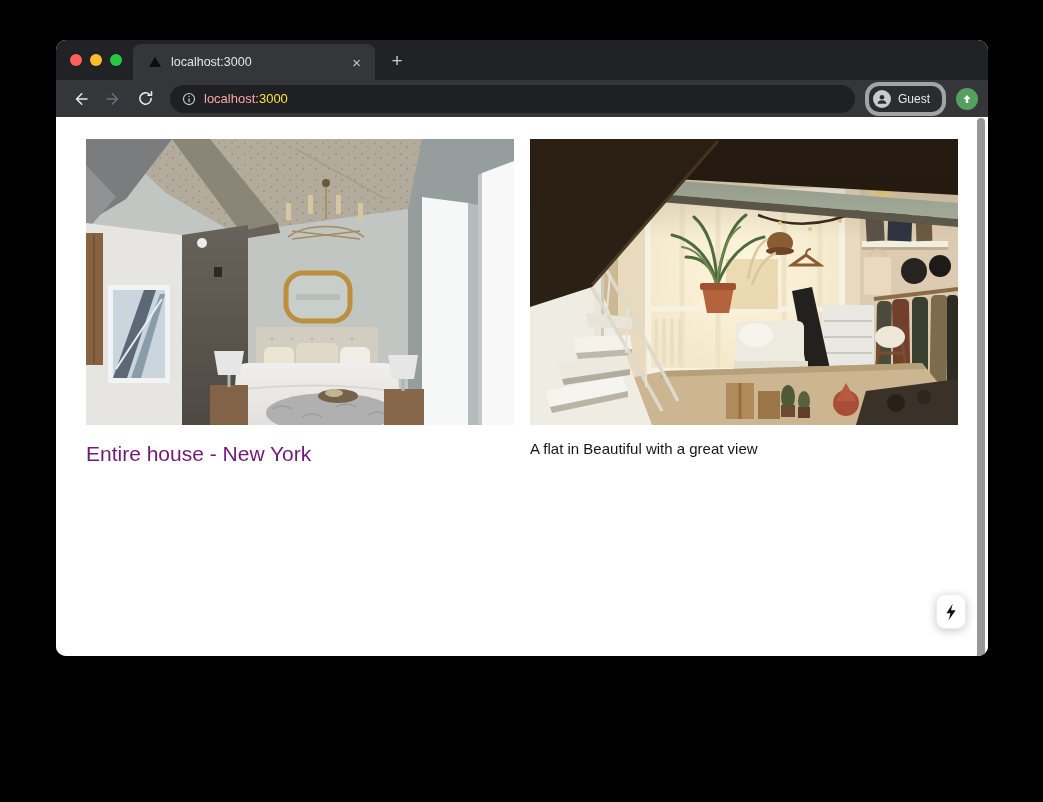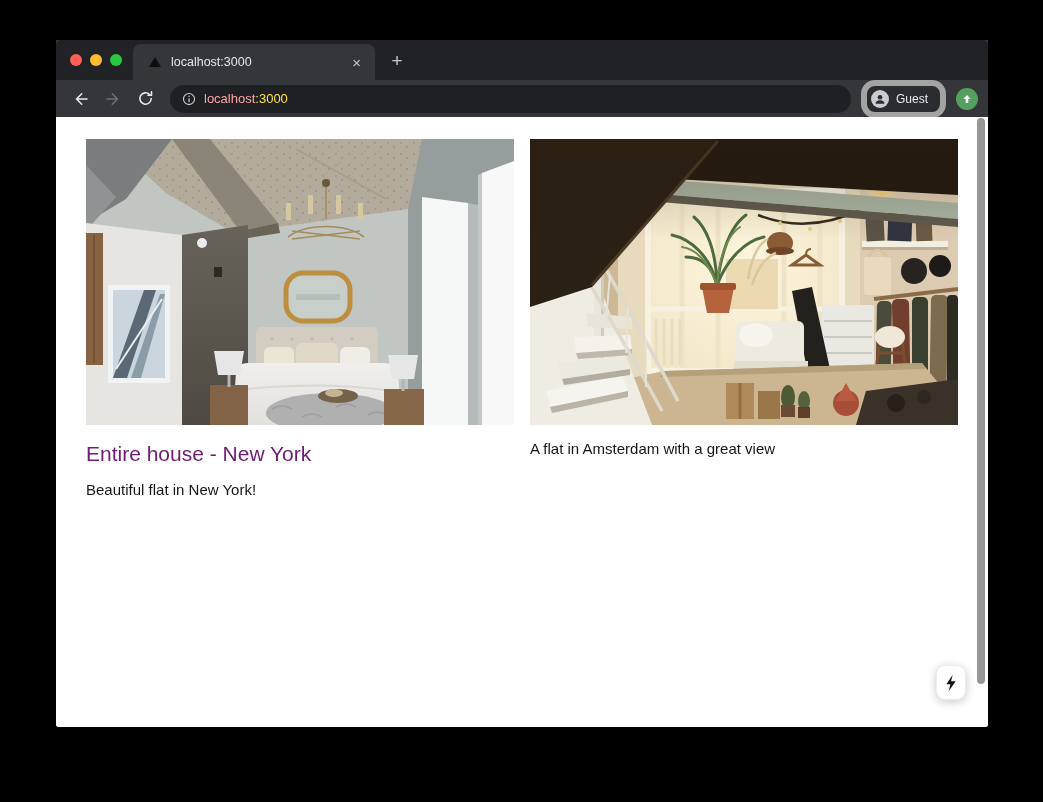--- a/index.html
+++ b/index.html
@@ -1,38 +1,38 @@
 <!DOCTYPE html>
 <html><head>
 <meta charset="utf-8">
 <style>
   html,body{margin:0;padding:0;background:#000;width:1043px;height:802px;overflow:hidden;
     font-family:"Liberation Sans","DejaVu Sans",sans-serif;-webkit-font-smoothing:antialiased;}
-  .window{position:absolute;left:56px;top:40px;width:932px;height:687px;border-radius:3px;
+  .window{position:absolute;left:56px;top:40px;width:932px;height:616px;border-radius:10px;
     overflow:hidden;background:#fff;box-shadow:0 8px 40px rgba(0,0,0,.6);display:flex;flex-direction:column;}
   
   .tabbar{position:relative;height:40px;background:#212226;flex:0 0 auto;}
   .lights{position:absolute;left:14px;top:14px;display:flex;gap:8px;}
   .light{width:12px;height:12px;border-radius:50%;}
   .tab{position:absolute;left:77px;top:4px;width:242px;height:36px;background:#35363a;
     border-radius:8px 8px 0 0;display:flex;align-items:center;padding:0 10px 0 16px;box-sizing:border-box;}
   .favicon{width:0;height:0;border-left:6px solid transparent;border-right:6px solid transparent;
     border-bottom:10px solid #0d0d0f;margin-right:10px;flex:0 0 auto;}
   .tab-title{color:#e3e5e8;font-size:12.5px;flex:1;white-space:nowrap;overflow:hidden;}
   .tab-close{color:#c3c5c9;font-size:15px;line-height:1;padding:2px 4px;border-radius:4px;cursor:default;}
   .newtab{position:absolute;left:328px;top:8px;width:26px;height:26px;color:#c7c9cd;font-size:19px;
     display:flex;align-items:center;justify-content:center;border-radius:50%;}
   
   .toolbar{height:37px;background:#35363a;display:flex;align-items:center;padding:0 10px;gap:2px;flex:0 0 auto;}
   .nav-btn{width:30px;height:28px;display:flex;align-items:center;justify-content:center;border-radius:50%;}
   .addr{flex:1;height:28px;background:#1f2023;border-radius:14px;margin:0 8px;display:flex;
     align-items:center;padding:0 12px;gap:8px;min-width:0;}
   .addr-text{font-size:13px;white-space:nowrap;}
   .host{color:#fca5a5}.port{color:#fde047}
-  .guest{height:26px;background:#2b2c30;border:6px solid #a3a3a3;border-radius:14px;display:flex;
+  .guest{height:26px;background:#2b2c30;border:4px solid #a3a3a3;border-radius:14px;display:flex;
     align-items:center;gap:7px;padding:0 12px 0 4px;margin-right:8px;}
   .avatar{width:18px;height:18px;border-radius:50%;background:#c9cbce;display:flex;align-items:center;justify-content:center;}
   .guest-label{color:#e8eaed;font-size:12px;}
   .update{width:22px;height:22px;border-radius:50%;background:#55a05e;display:flex;align-items:center;justify-content:center;}
   
   .content{flex:1;background:#fff;position:relative;padding:22px 30px 0;box-sizing:border-box;}
   h1.heading{margin:0 0 19px;font-size:22px;font-weight:700;color:#111;letter-spacing:.1px;}
   .grid{display:grid;grid-template-columns:1fr 1fr;column-gap:16px;}
   .photo{height:286px;overflow:hidden;background:#ccc;}
   .photo svg{display:block;width:100%;height:100%;}
@@ -203,21 +203,20 @@
             <rect x="124" y="246" width="38" height="40" fill="#85654a"></rect>
             <rect x="298" y="250" width="40" height="36" fill="#8a6a4c"></rect>
             <polygon points="128,212 158,212 154,236 132,236" fill="#ebebec"></polygon>
             <line x1="143" y1="236" x2="143" y2="248" stroke="#b8b9ba" stroke-width="3"></line>
             <polygon points="302,216 332,216 328,240 306,240" fill="#ebebec"></polygon>
             <line x1="317" y1="240" x2="317" y2="252" stroke="#b8b9ba" stroke-width="3"></line>
             <rect width="428" height="286" fill="#000" opacity="0.02"></rect>
           </svg>
         </div>
         <p class="card-title">Entire house - New York</p>
-        <p class="card-desc">Beautiful flat in New York!</p>
       </div>
 
       <div class="card">
         <div class="photo">
           <svg viewBox="0 0 428 286" preserveAspectRatio="xMidYMid slice">
             <defs>
               <radialGradient id="glow" cx="0.5" cy="0.45" r="0.6">
                 <stop offset="0" stop-color="#fdf6df"></stop>
                   <stop offset="1" stop-color="#f3e7c9"></stop>
               </radialGradient>
@@ -362,21 +361,21 @@
             </g>
 
             <polygon points="0,0 428,0 428,56 0,32" fill="#241a10"></polygon>
             <polygon points="0,30 428,64 428,80 0,44" fill="#a8b2a0"></polygon>
             <polygon points="0,44 428,80 428,88 0,52" fill="#5e5a4c"></polygon>
             <polygon points="0,0 190,0 62,148 0,168" fill="#2b2014"></polygon>
             <line x1="188" y1="2" x2="62" y2="146" stroke="#4a3a26" stroke-width="3"></line>
             <rect width="428" height="286" fill="url(#vig)"></rect>
           </svg>
         </div>
-        <p class="card-desc">A flat in Amsterdam with a great view</p>
+        <p class="card-desc">A flat in Beautiful with a great view</p>
       </div>
     </div>
 
     <div class="scroll-thumb"></div>
 
     <div class="devtools">
       <svg width="14" height="18" viewBox="0 0 24 30">
         <path d="M15 1 L4 17 h7 l-3 12 12-17 h-8 z" fill="#111"></path>
       </svg>
     </div>

